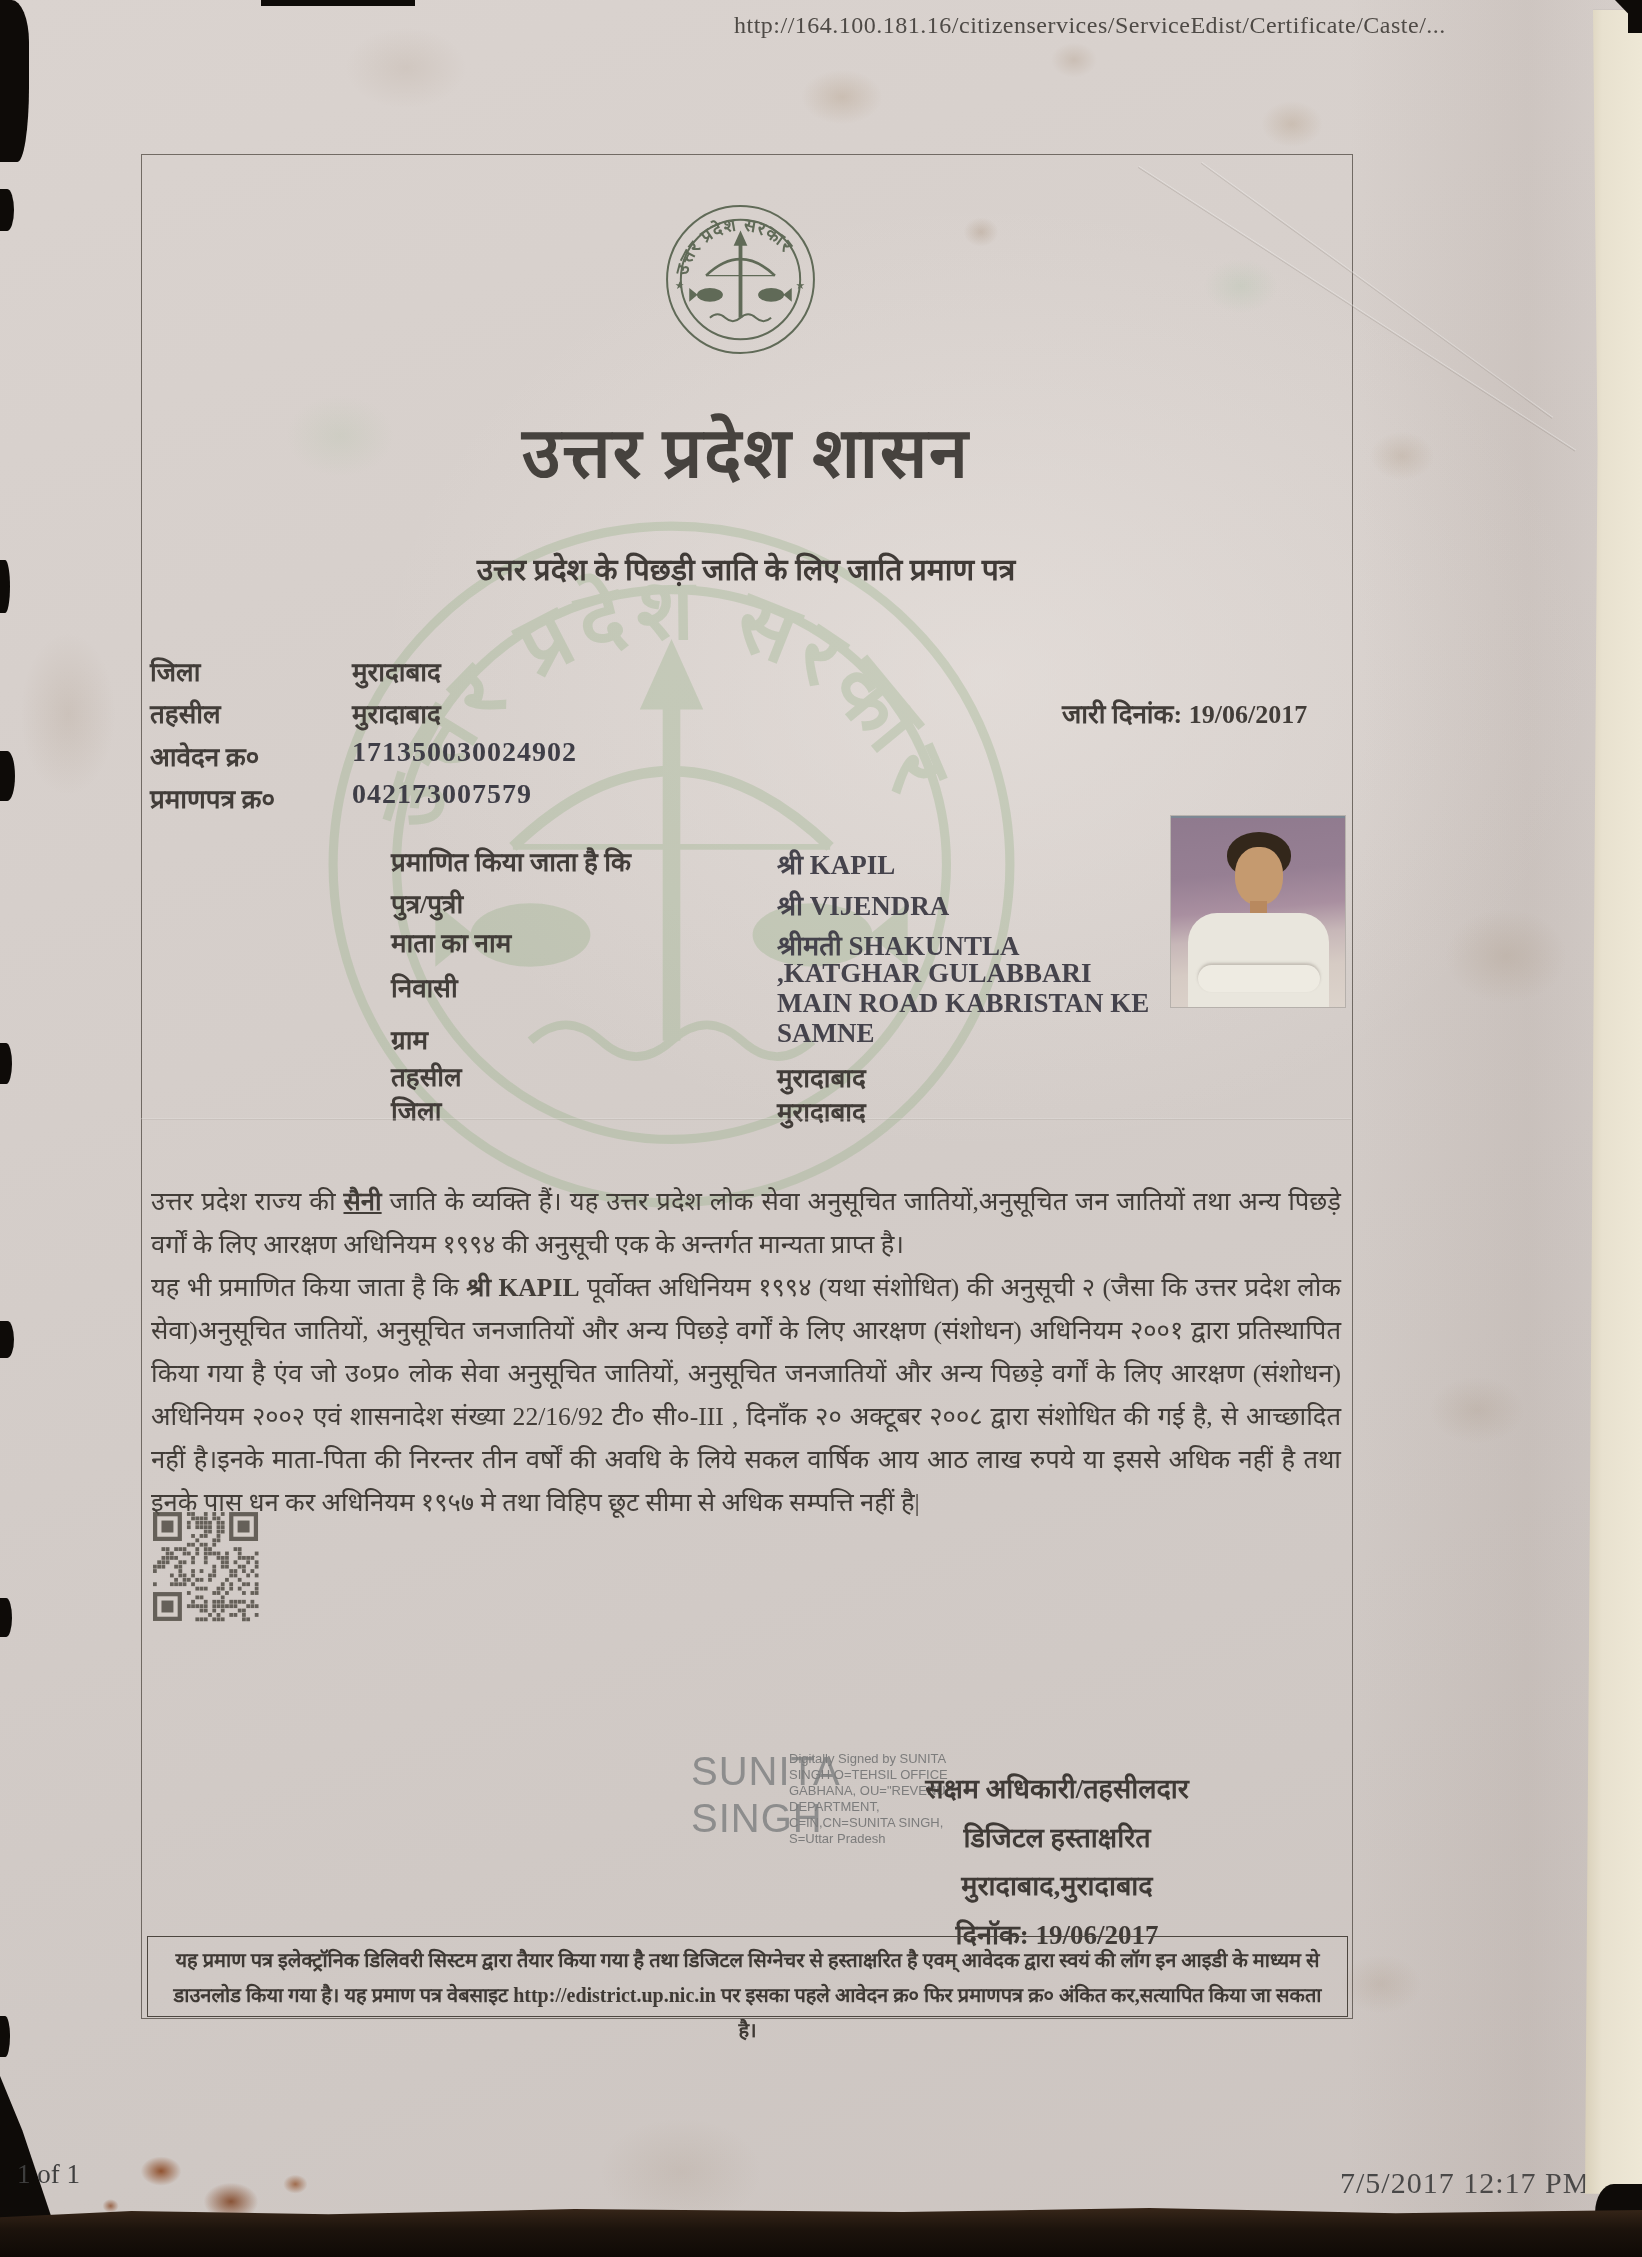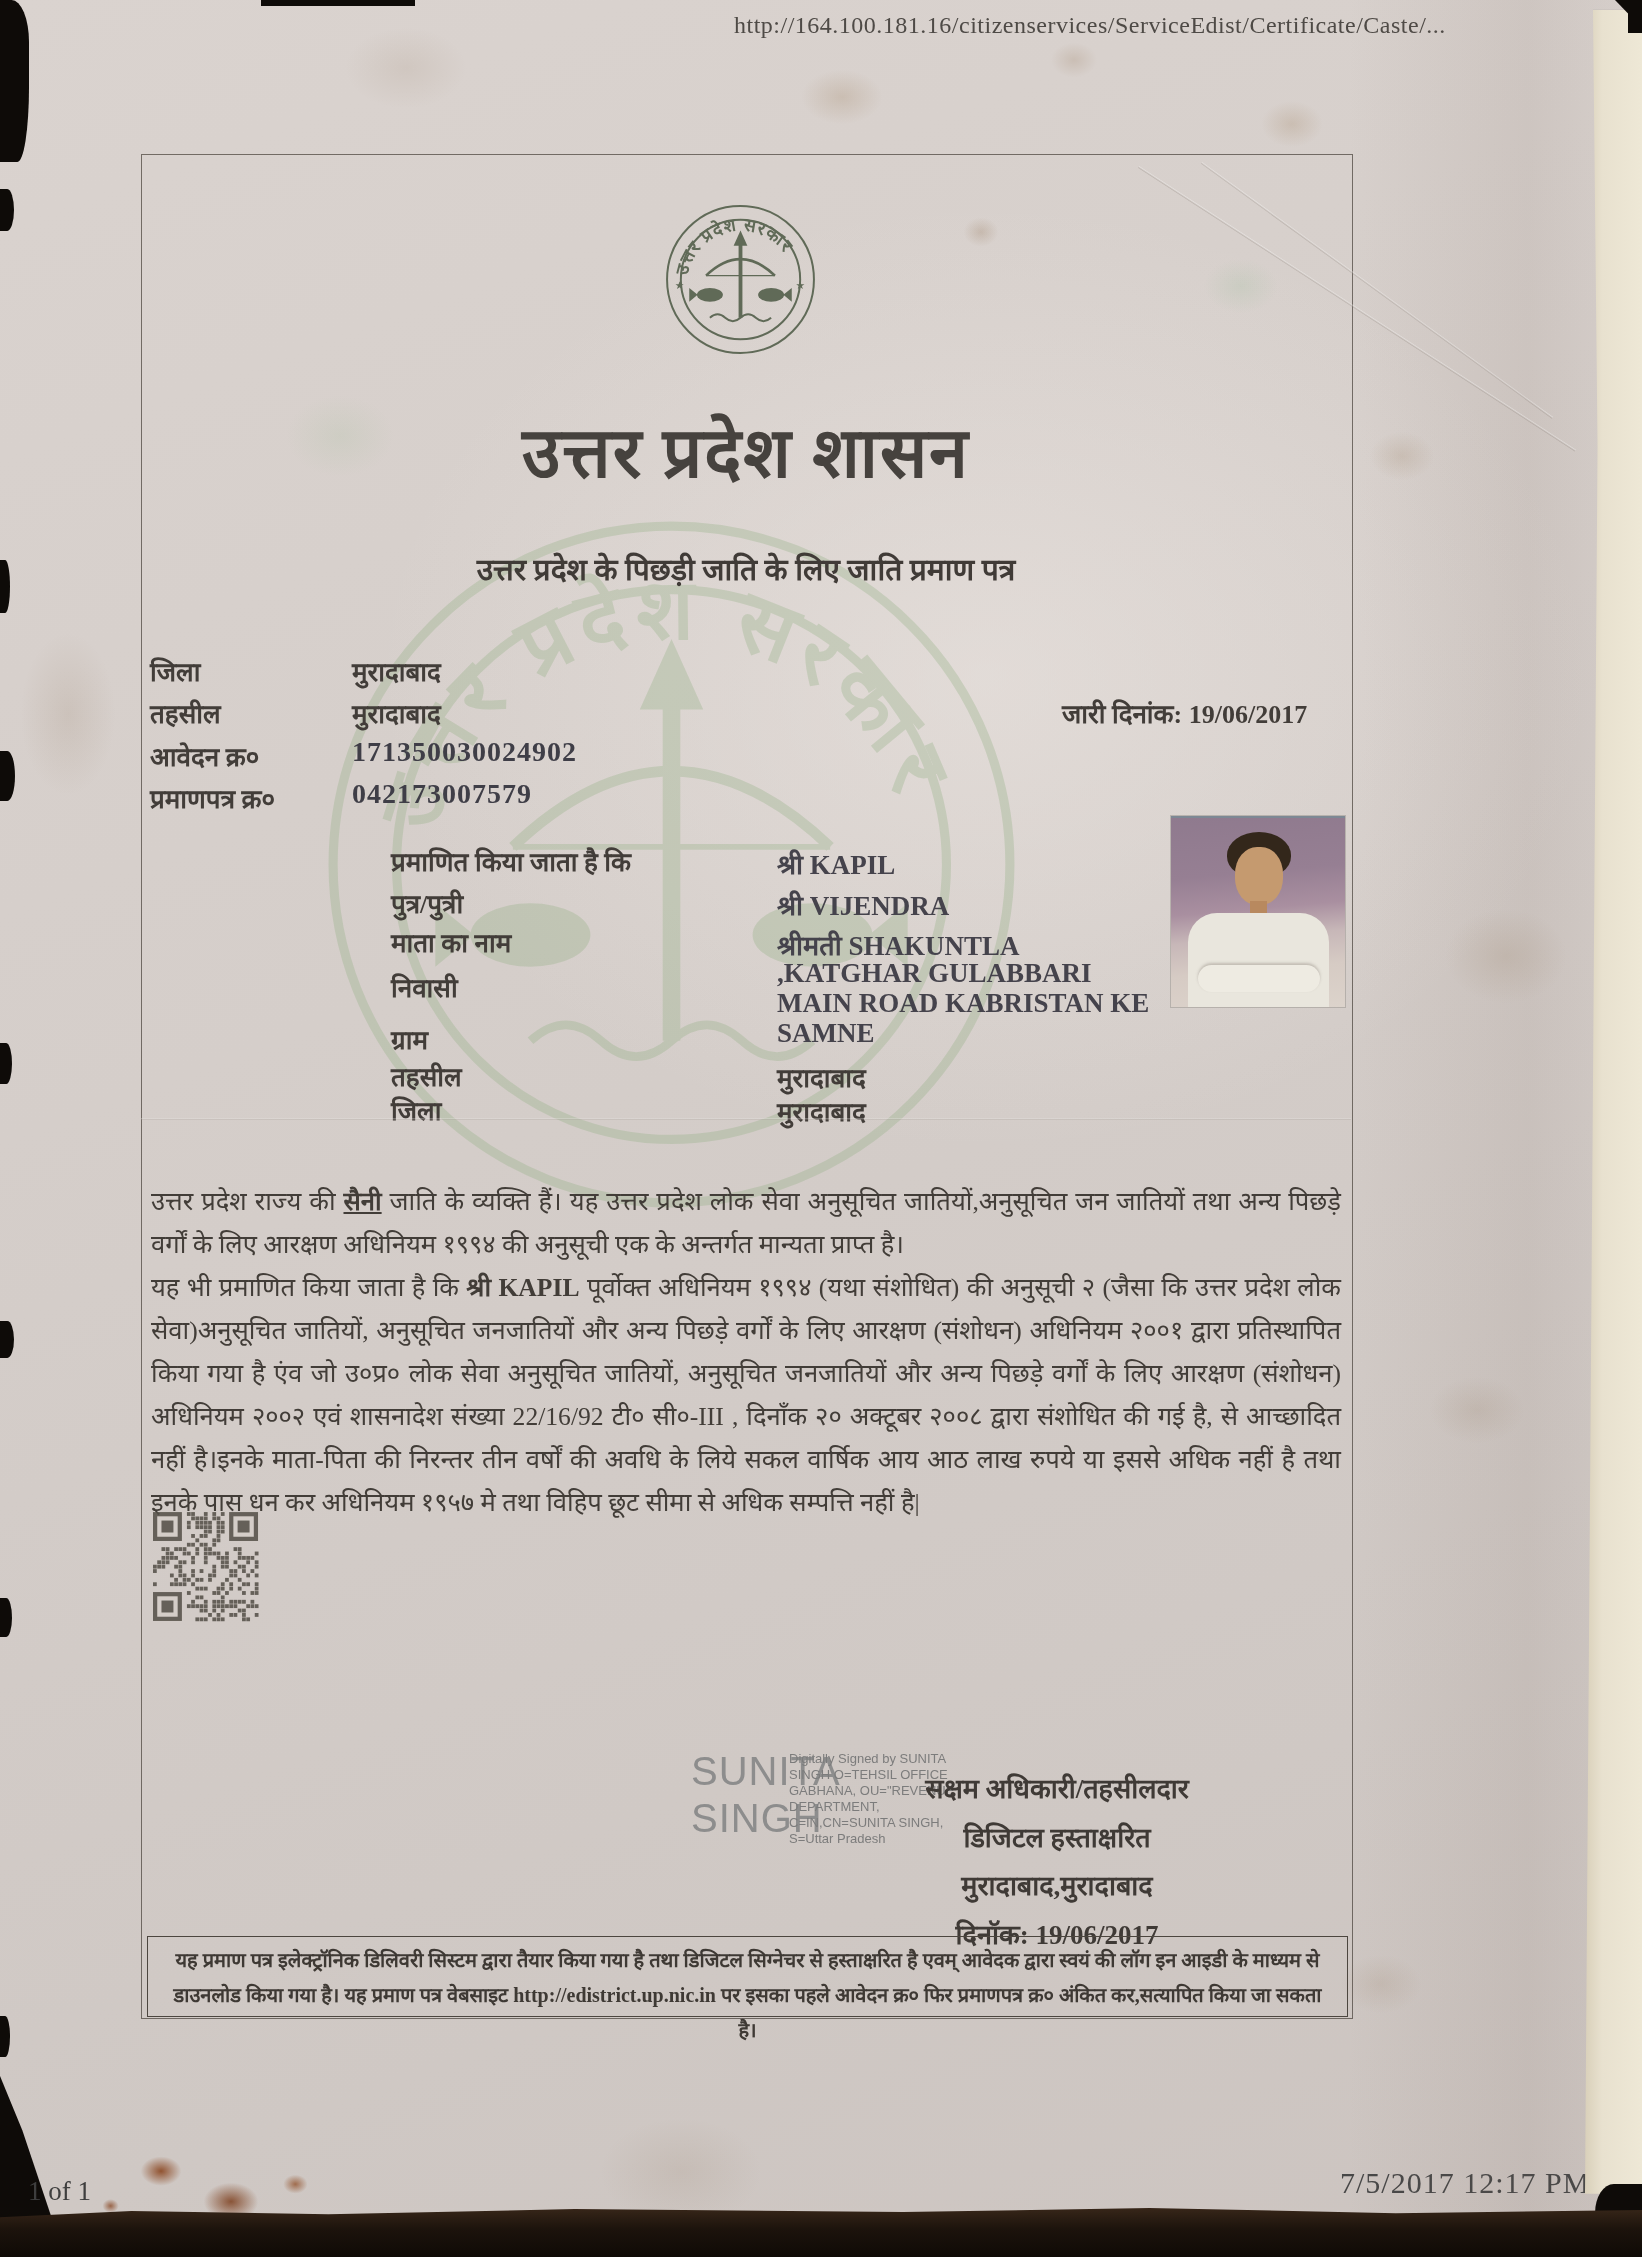--- a/index.html
+++ b/index.html
@@ -74,21 +74,21 @@
   .sig-name{position:absolute;left:691px;top:1748px;z-index:10;font-family:"Liberation Sans","DejaVu Sans",sans-serif;
     font-size:40px;line-height:47px;color:#8d8d8d;letter-spacing:1px;}
   .sig-note{position:absolute;left:789px;top:1751px;width:203px;z-index:10;font-family:"Liberation Sans","DejaVu Sans",sans-serif;
     font-size:13px;line-height:16px;color:#7c7c7c;}
   .authority{position:absolute;left:917px;top:1769px;width:280px;z-index:10;text-align:center;
     font-size:27px;font-weight:bold;color:#3f3a36;}
   .authority div{margin-bottom:11.6px;}
   .footer-box{position:absolute;left:147px;top:1936px;width:1201px;height:81px;z-index:10;
     border:1.9px solid #4c463f;box-sizing:border-box;padding:5.8px 25px;
     font-size:20px;font-weight:bold;line-height:35px;text-align:center;color:#3e3934;}
-  .page-indicator{position:absolute;left:28px;top:2159px;z-index:63;font-size:27px;color:#3e3e3e;margin-top:17px;}
+  .page-indicator{position:absolute;left:17px;top:2159px;z-index:63;font-size:27px;color:#3e3e3e;}
   .timestamp{position:absolute;left:1340px;top:2166px;z-index:10;font-size:30px;color:#474747;letter-spacing:1px;}
 </style>
 </head>
 <body>
 
 <div class="stage">
   <div class="paper"></div>
 
   <svg class="watermark" viewBox="0 0 200 200">
     <g stroke="#8fae80" fill="none" stroke-width="2.6">

